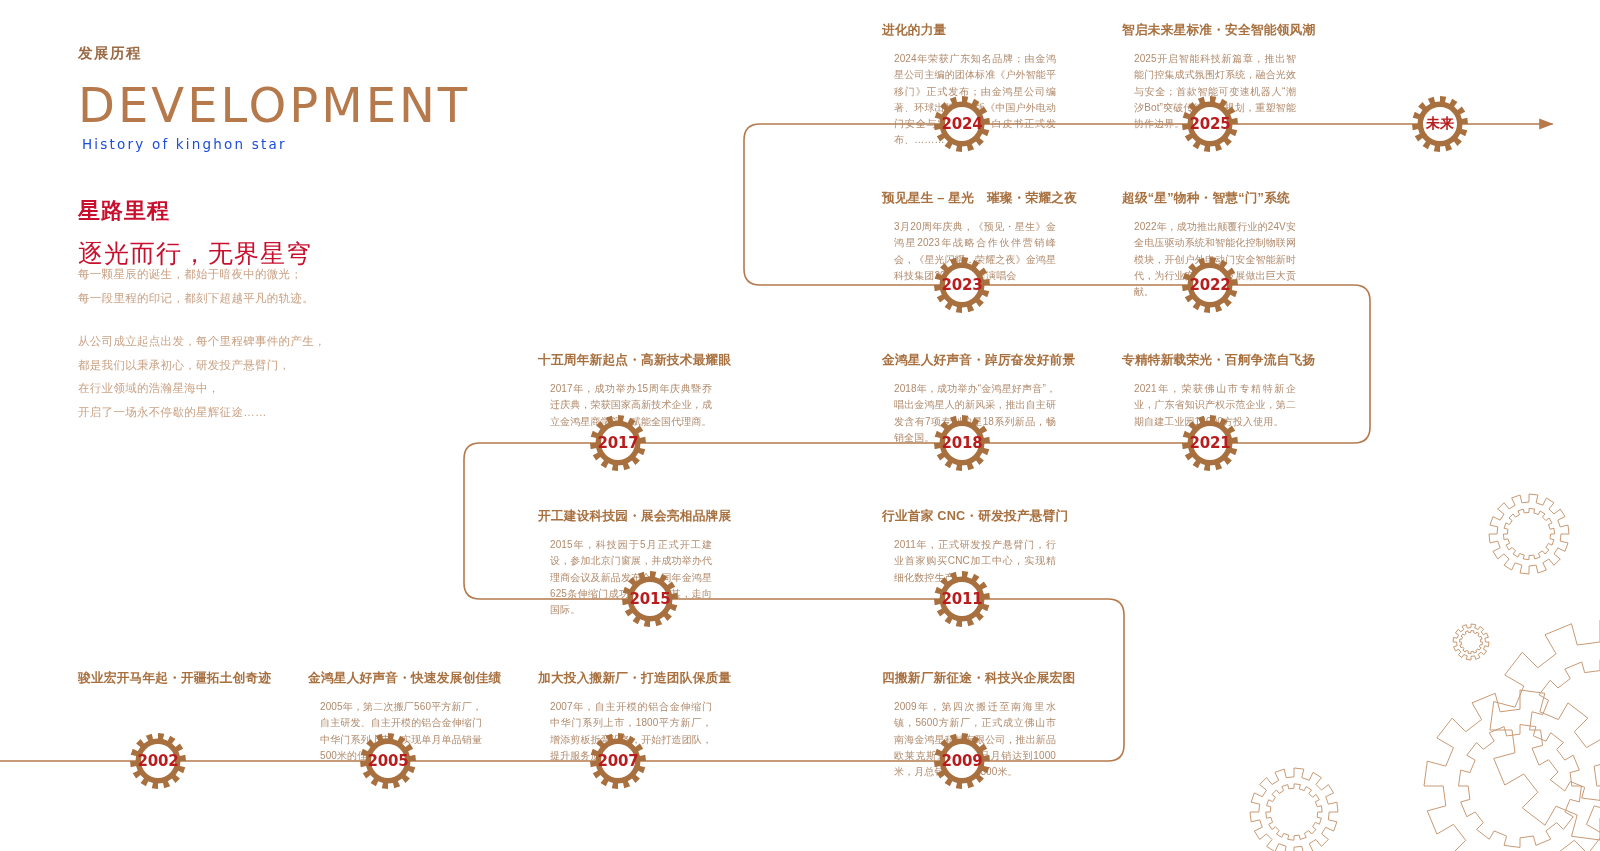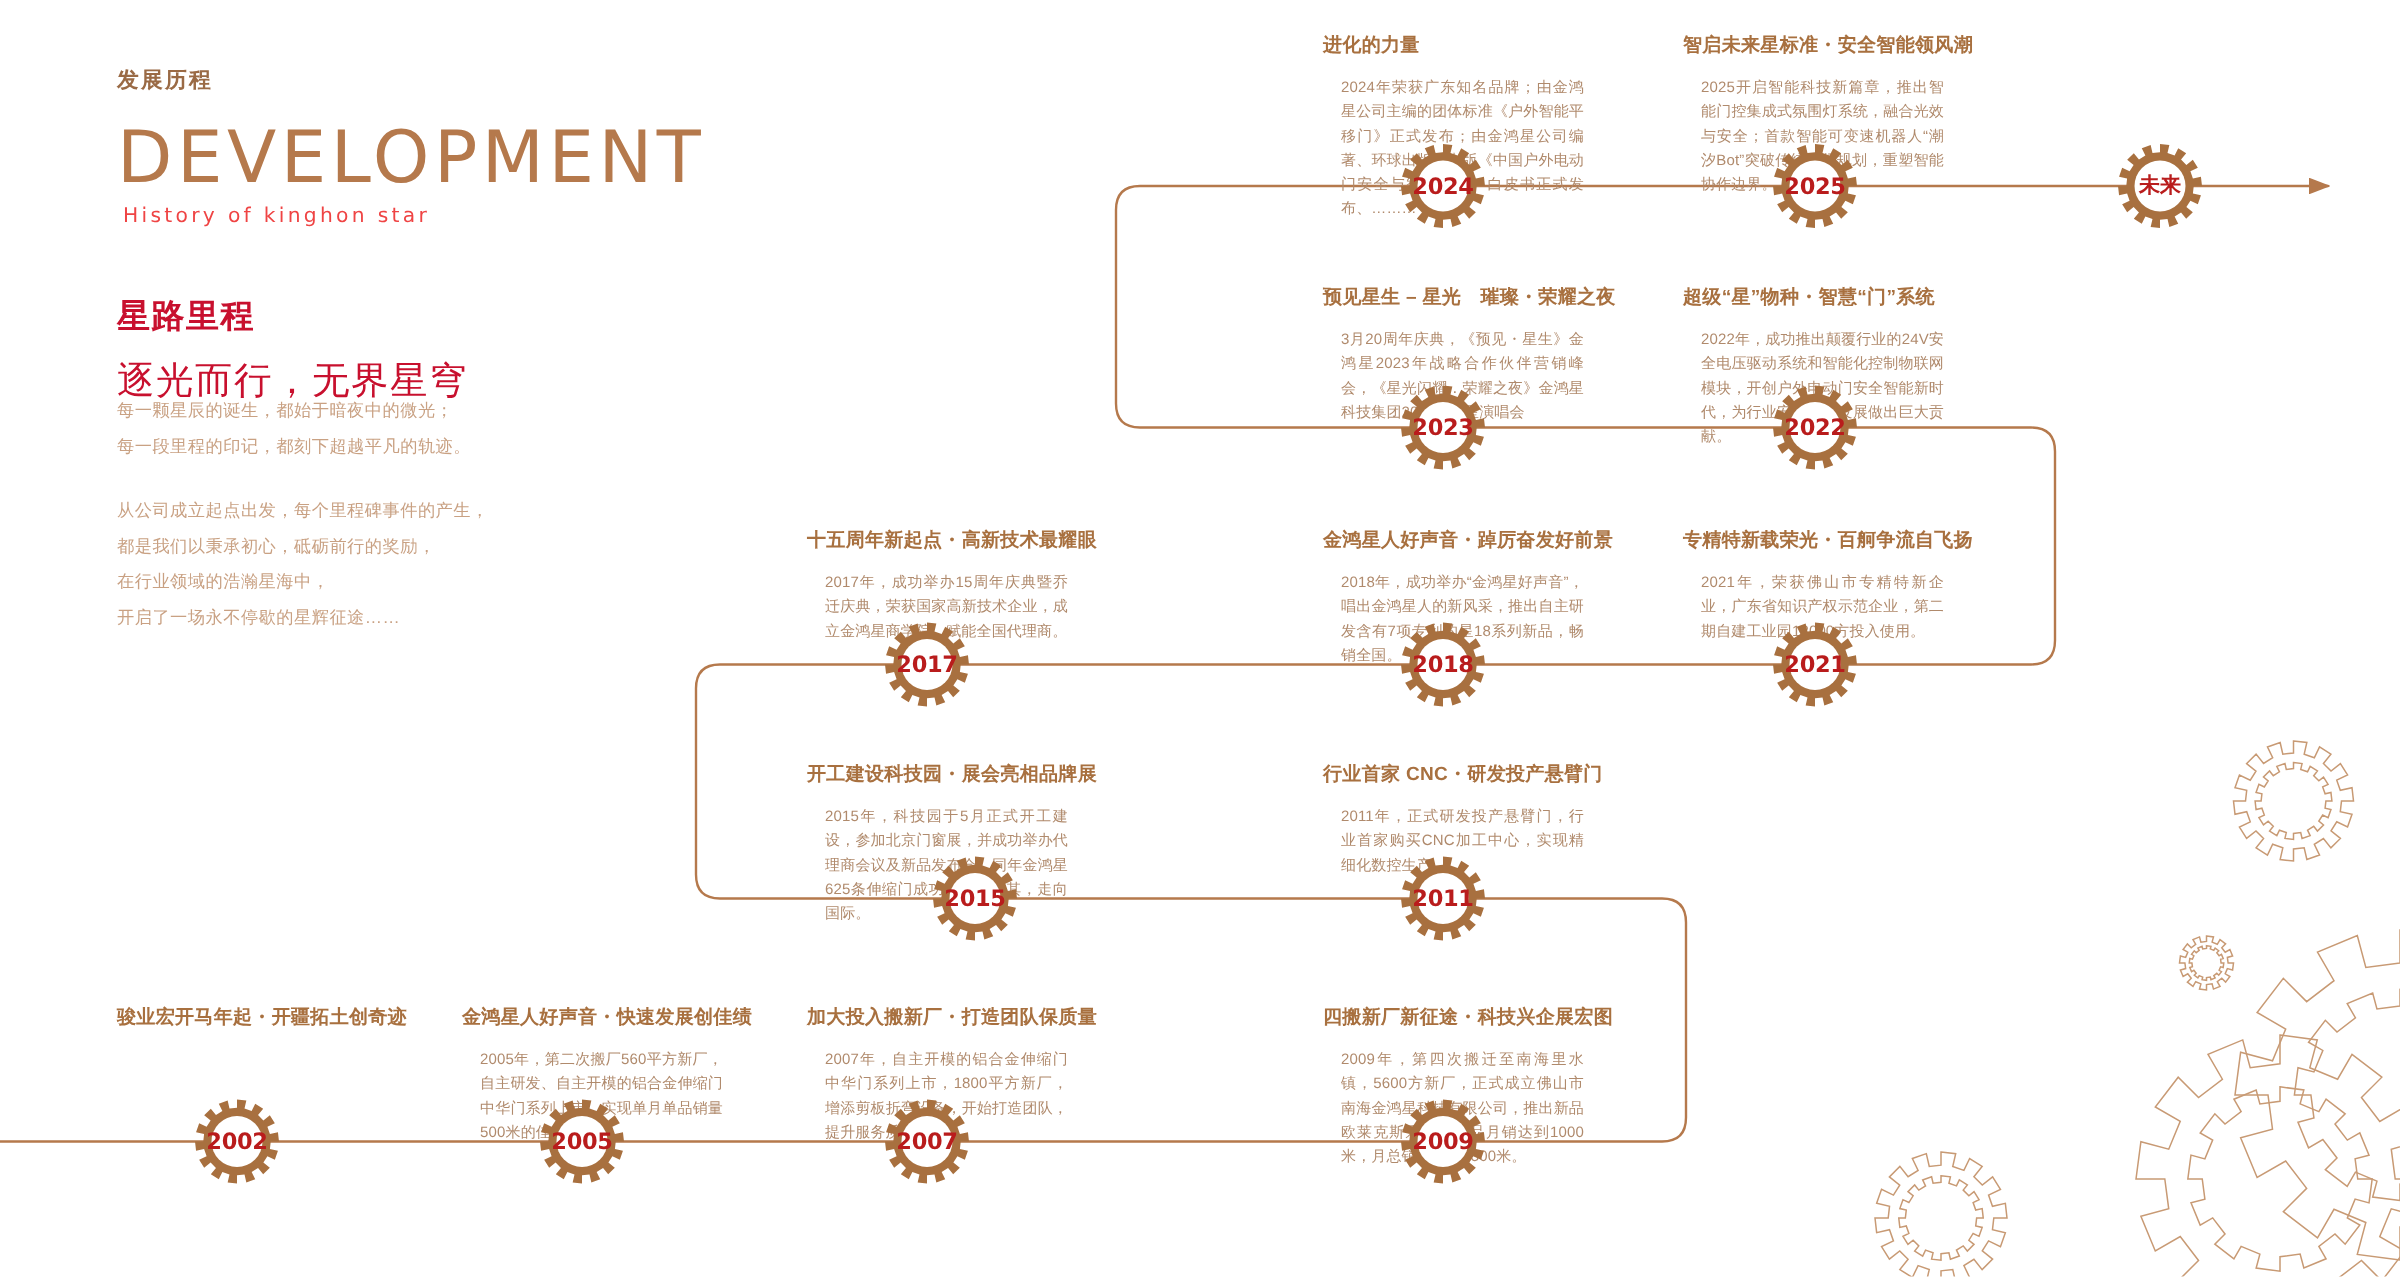--- a/index.html
+++ b/index.html
@@ -53,21 +53,21 @@
     font-weight: 400;
     letter-spacing: 3px;
     color: #b5794c;
     line-height: 1;
     margin: 0;
     font-family: "DejaVu Sans", sans-serif;
   }
   .head-en-sub {
     font-size: 13.5px;
     letter-spacing: 2.2px;
-    color: #ef4444;
+    color: #1d4ed8;
     margin: 7px 0 0 4px;
     font-family: "DejaVu Sans", sans-serif;
   }
   .head-cn-1 {
     font-size: 22px;
     font-weight: 700;
     color: #c8102e;
     margin: 44px 0 0 0;
     letter-spacing: 1px;
   }
@@ -177,21 +177,21 @@
     <h1 class="head-en">DEVELOPMENT</h1>
     <p class="head-en-sub">History of kinghon star</p>
     <p class="head-cn-1">星路里程</p>
     <p class="head-cn-2">逐光而行，无界星穹</p>
   </div>
 
   <div class="intro-block">
     <p>每一颗星辰的诞生，都始于暗夜中的微光；</p>
     <p>每一段里程的印记，都刻下超越平凡的轨迹。</p>
     <p class="gap">从公司成立起点出发，每个里程碑事件的产生，</p>
-    <p>都是我们以秉承初心，砥砺前行的奖励，</p>
+    <p>都是我们以秉承初心，研发投产悬臂门，</p>
     <p>在行业领域的浩瀚星海中，</p>
     <p>开启了一场永不停歇的星辉征途……</p>
   </div>
 
   <div id="cards-layer">
       <div class="card" style="left: 78px; top: 670px;">
         <p class="card-title">骏业宏开马年起・开疆拓土创奇迹</p>
       </div>
       <div class="card" style="left: 308px; top: 670px;">
         <p class="card-title">金鸿星人好声音・快速发展创佳绩</p>

